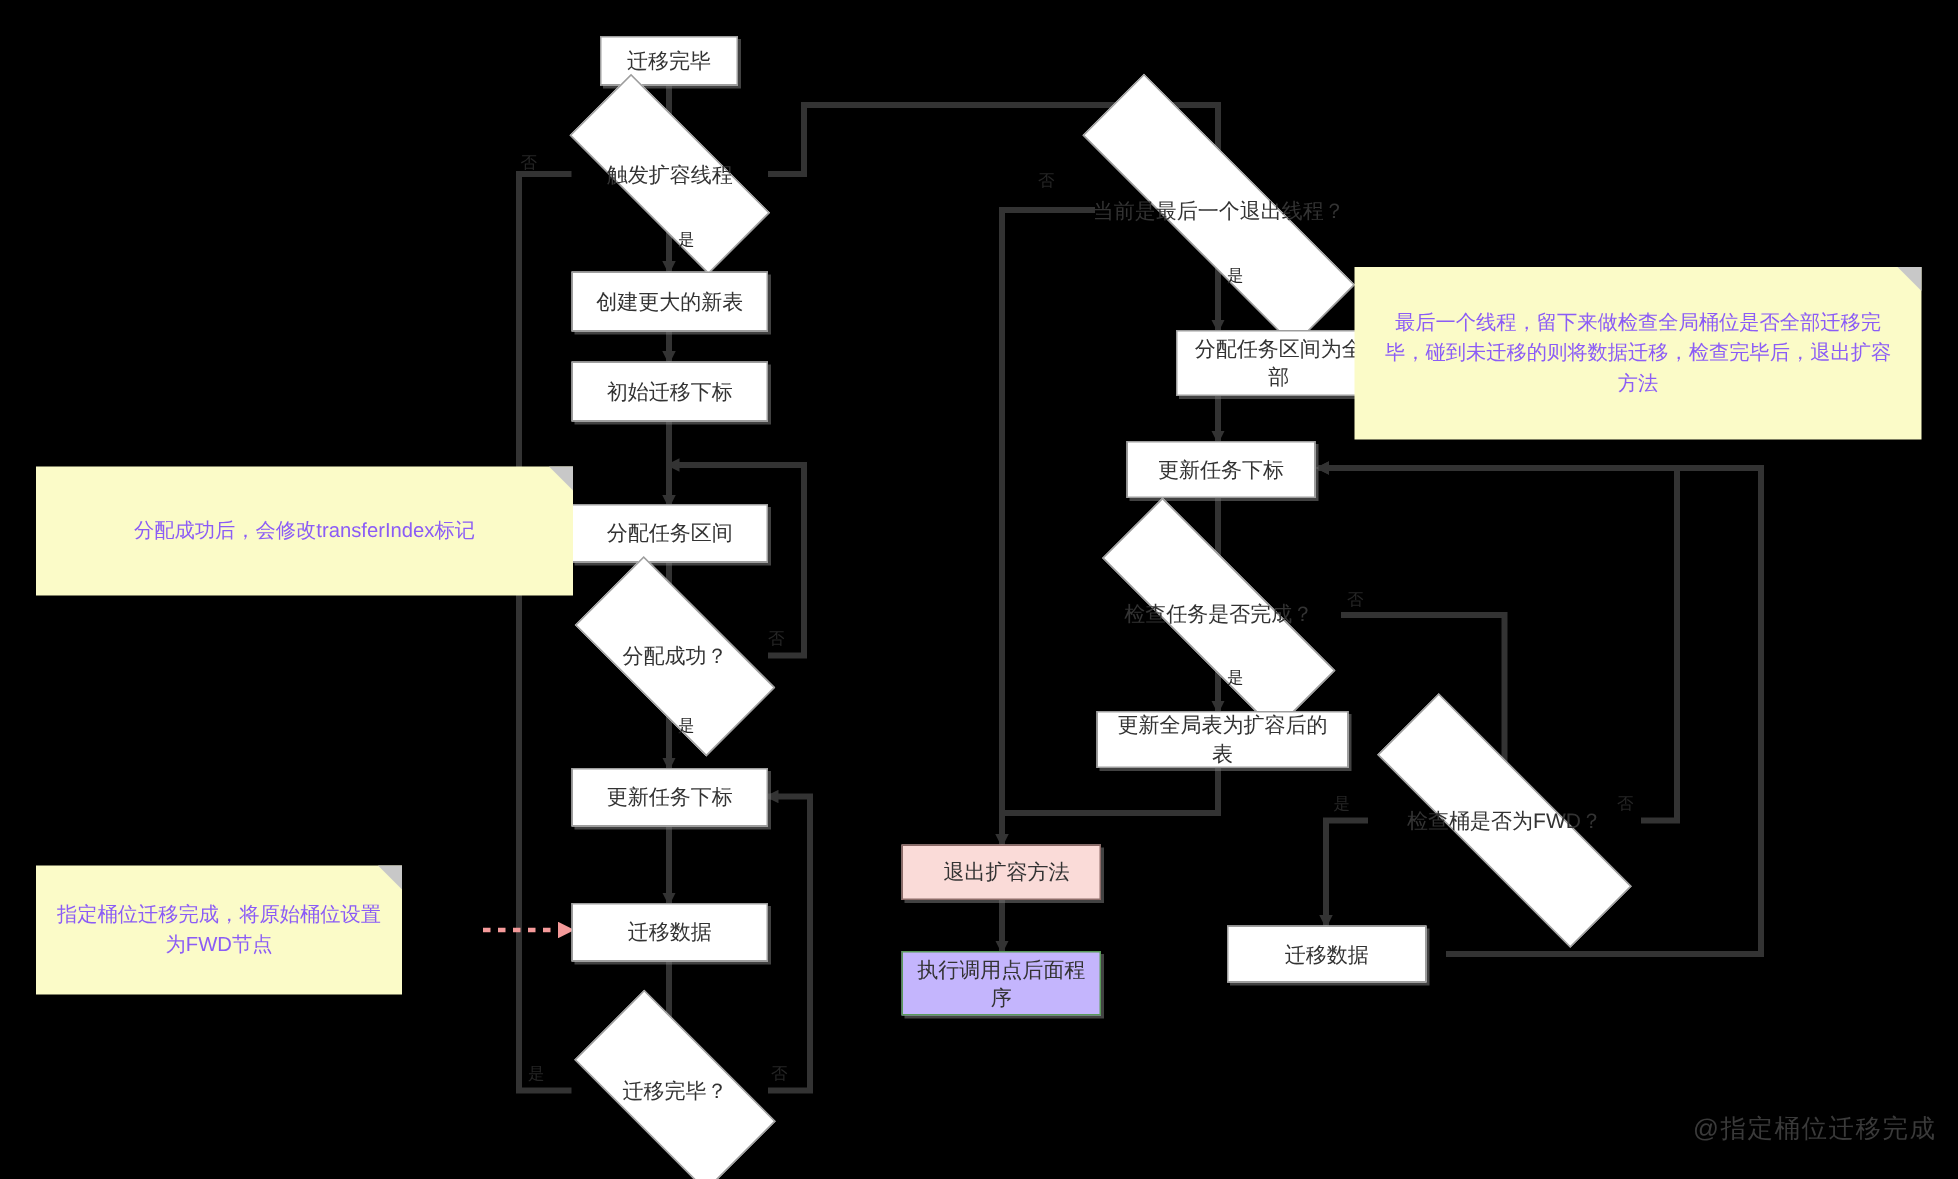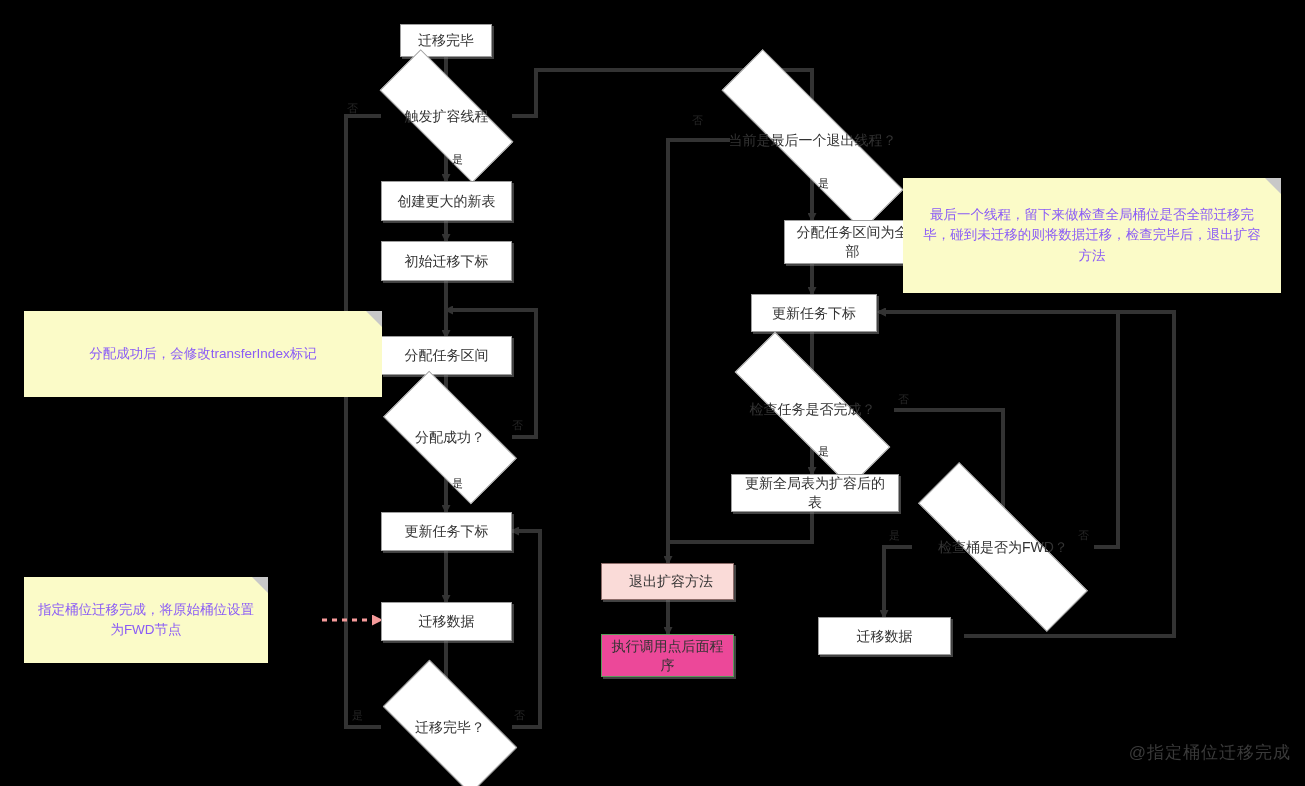--- a/index.html
+++ b/index.html
@@ -23,21 +23,21 @@
     line-height:1.35;
     z-index:3;
   }
   .rect{
     background:#ffffff;
     border:1px solid #9e9e9e;
     padding:4px 8px;
     box-shadow:2px 2px 0 rgba(120,120,120,.55);
   }
   .rect.pink{background:#fadbd8;border-color:#8c6b68;}
-  .rect.green{background:#ec4899;border-color:#5a9a5a;}
+  .rect.green{background:#c4b5fd;border-color:#5a9a5a;}
 
   .diamond{
     background:transparent;
     border:none;
   }
   .diamond .dshape{
     position:absolute;left:0;top:0;width:100%;height:100%;
     background:#ffffff;
     border:1px solid #9e9e9e;
     transform:rotate(45deg);

